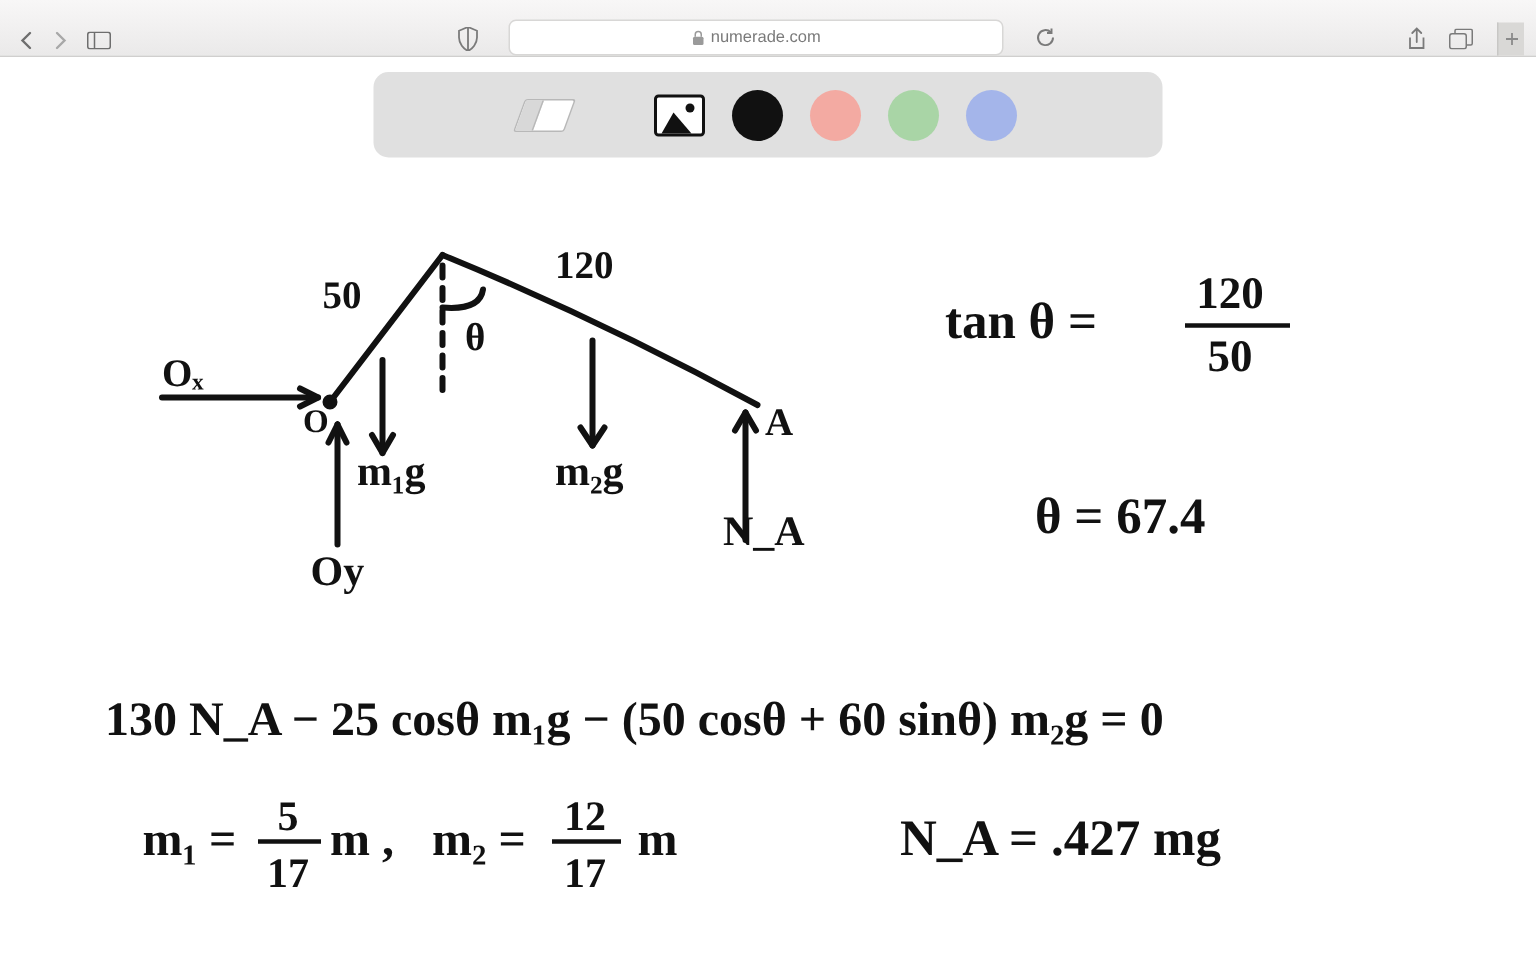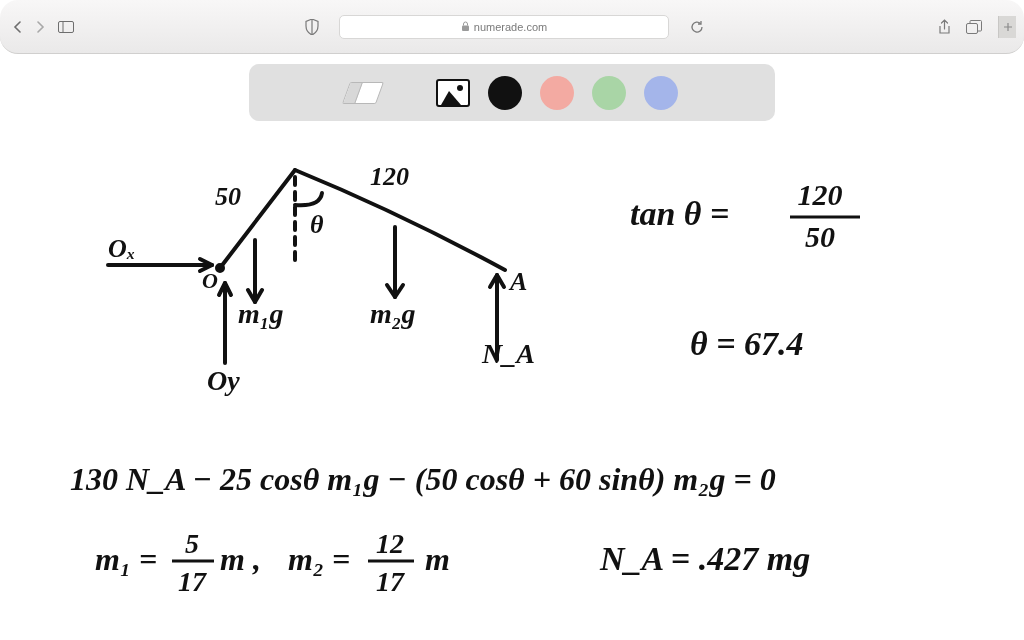--- a/index.html
+++ b/index.html
@@ -4,28 +4,27 @@
   <style>
     * { margin: 0; padding: 0; box-sizing: border-box; }
     body {
       width: 1024px;
       height: 640px;
       font-family: -apple-system, BlinkMacSystemFont, "Helvetica Neue", sans-serif;
       background: #fff;
       overflow: hidden;
     }
     .browser-chrome {
-      height: 54px;
+      height: 38px;
       background: linear-gradient(#f8f7f7, #eae9e9);
       border-bottom: 1px solid #d0cfce;
       display: flex;
-      align-items: center;
+      align-items: flex-end;
       padding: 0 8px;
       gap: 10px;
-      border-radius: 18px;
     }
     .nav-btns { display: flex; gap: 2px; align-items: center; }
     .nav-btn {
       width: 20px; height: 20px;
       display: flex; align-items: center; justify-content: center;
       color: #a8a8a8; border-radius: 4px;
     }
     .nav-btn.active { color: #6e6e6e; }
     .sidebar-btn { margin-left: 4px; }
     .spacer-flex { flex: 1; }
@@ -123,21 +122,21 @@
     .color-swatch {
       width: 34px; height: 34px;
       border-radius: 50%;
     }
     .black { background: #111; }
     .red { background: #f3aaa2; }
     .green { background: #a9d5a6; }
     .blue { background: #a4b5ea; }
     .content {
       position: absolute;
-      top: 105px; left: 0; right: 0; bottom: 0; font-style: italic;
+      top: 105px; left: 0; right: 0; bottom: 0;
     }
     .handwriting {
       position: absolute;
       top: 0; left: 0;
     }
     text.hw {
       font-family: "Comic Sans MS", "Segoe Script", cursive;
       font-weight: 600;
       fill: #111;
     }

